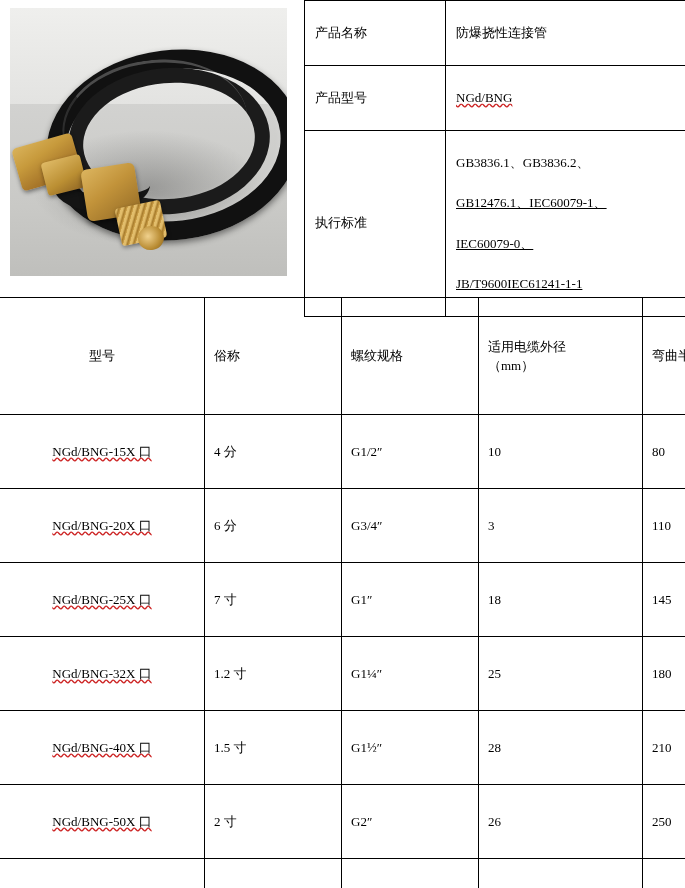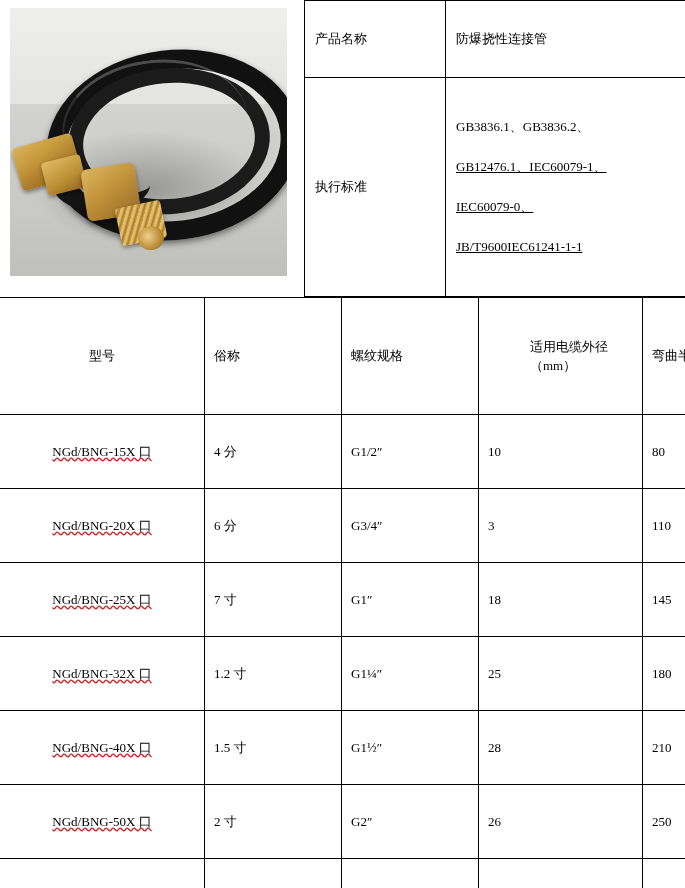--- a/index.html
+++ b/index.html
@@ -197,21 +197,21 @@
   .spec-table .col0 { width: 186px; }
   .spec-table .col1 { width: 118px; }
   .spec-table .col2 { width: 118px; }
   .spec-table .col3 { width: 145px; }
   .spec-table .col4 { width: 118px; }
   .model-cell .wavy-red {
     text-decoration: underline;
     text-decoration-style: wavy;
     text-decoration-color: #cc2222;
   }
-  .hdr-sub { display: block; margin-left: 42px; }
+  .hdr-sub { display: block; }
 </style>
 </head>
 <body>
 
 <div class="page">
 
   <div class="top-section">
 
     <div class="image-cell">
       <div class="photo">
@@ -232,20 +232,26 @@
 
     <table class="info-table">
       <tbody>
         <tr>
           <td class="label">产品名称</td>
           <td class="value">
             <span>防爆挠性连接管</span>
           </td>
         </tr>
         <tr>
+          <td class="label">产品型号</td>
+          <td class="value">
+            <span class="wavy">NGd/BNG</span>
+          </td>
+        </tr>
+        <tr>
           <td class="label">执行标准</td>
           <td class="value">
             <span class="std-line">GB3836.1、GB3836.2、</span>
             <span class="std-line">GB12476.1、IEC60079-1、</span>
             <span class="std-line">IEC60079-0、</span>
             <span class="std-line">JB/T9600IEC61241-1-1</span>
           </td>
         </tr>
       </tbody>
     </table>

